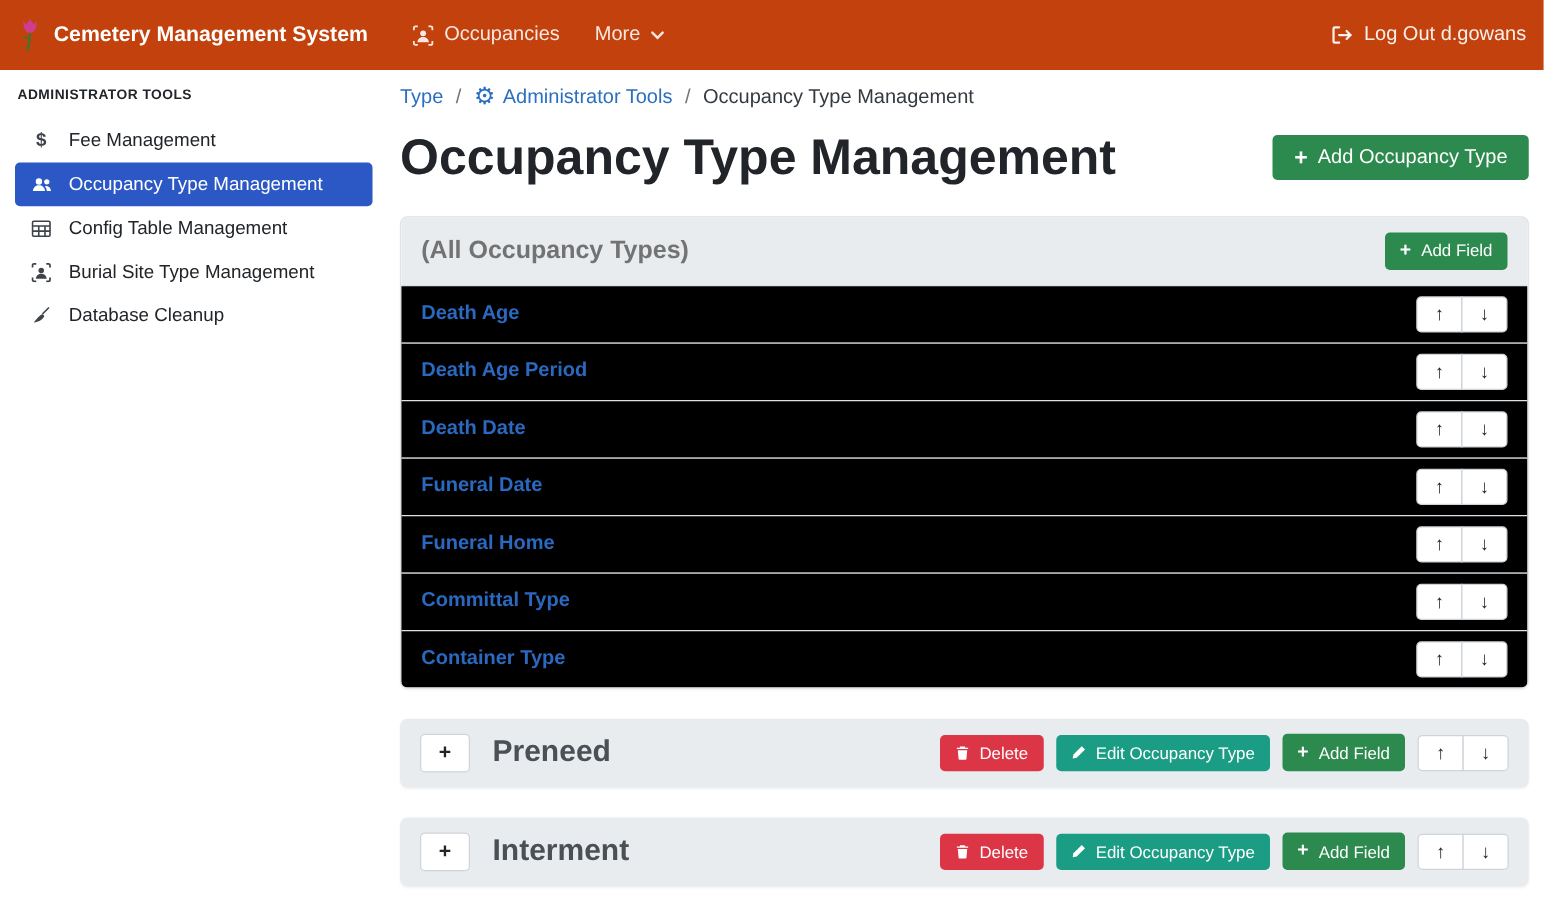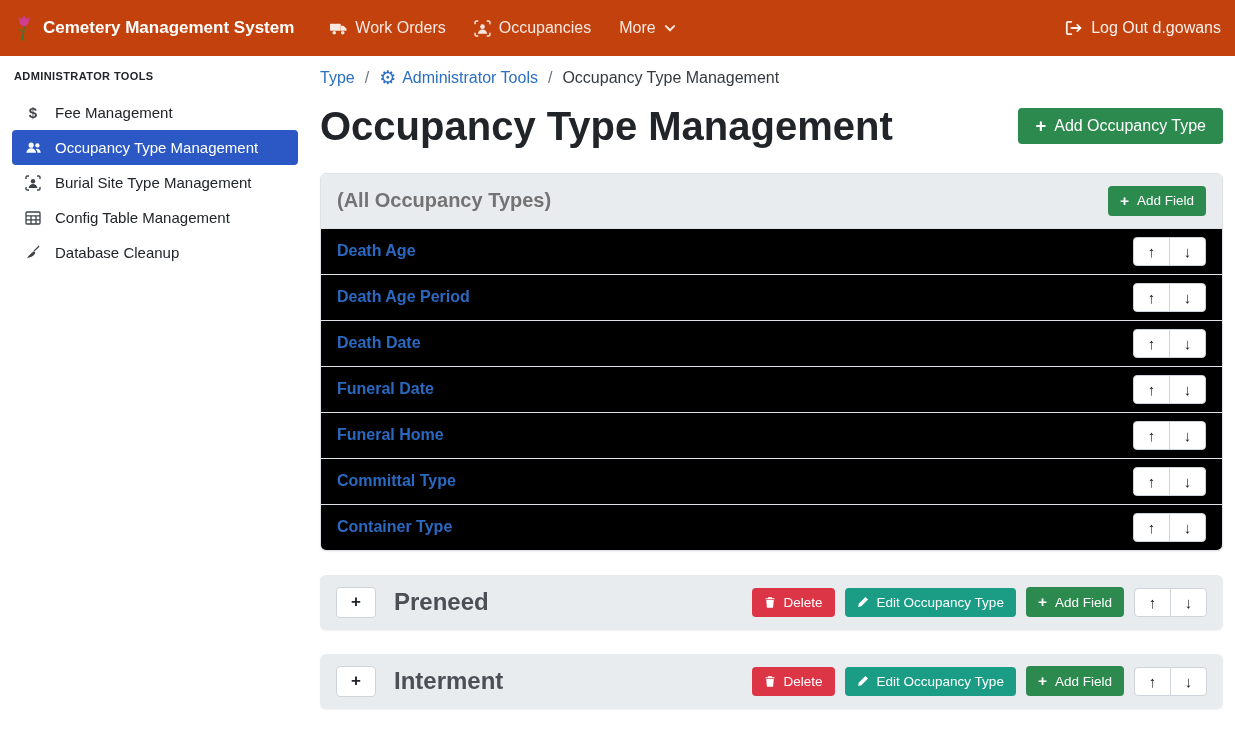--- a/index.html
+++ b/index.html
@@ -96,31 +96,20 @@
       <svg width="20" height="30" viewBox="0 0 24 34">
         <path d="M12 15 C12 23 10.5 27 9.5 32" stroke="#2e7d32" stroke-width="2" fill="none"></path>
         <path d="M12 22 C9 20 6.5 21 4.5 18.5 C8 18.5 10 19.5 12 22 Z" fill="#2e7d32"></path>
         <path d="M5.5 3 C5.5 12 8.5 15 12 15 C15.5 15 18.5 12 18.5 3 C16.5 8 14.5 6.5 12 1.5 C9.5 6.5 7.5 8 5.5 3 Z" fill="#cf3d8f"></path>
       </svg>
     </span>
     <span>Cemetery Management System</span>
   </a>
 
   <nav class="nav-links">
-    <a class="nav-link">
-      <span class="ic">
-        <svg width="17" height="17" viewBox="0 0 16 16" fill="currentColor">
-          <rect x="0" y="3.5" width="10" height="6.5" rx="0.5"></rect>
-          <path d="M10 5.5h2.8L15.5 8.2V10H10z"></path>
-          <circle cx="4" cy="12" r="1.7"></circle>
-            <circle cx="12" cy="12" r="1.7"></circle>
-        </svg>
-      </span>
-      <span>Work Orders</span>
-    </a>
     <a class="nav-link">
       <span class="ic">
         <svg width="17" height="17" viewBox="0 0 16 16" fill="none" stroke="currentColor" stroke-width="1.4">
           <path d="M1 4V2.3A1.3 1.3 0 0 1 2.3 1H4"></path>
           <path d="M12 1h1.7A1.3 1.3 0 0 1 15 2.3V4"></path>
           <path d="M15 12v1.7a1.3 1.3 0 0 1-1.3 1.3H12"></path>
           <path d="M4 15H2.3A1.3 1.3 0 0 1 1 13.7V12"></path>
           <circle cx="8" cy="6.3" r="2.2" fill="currentColor" stroke="none"></circle>
           <path d="M3.6 13c.5-2.9 2.3-4 4.4-4s3.9 1.1 4.4 4z" fill="currentColor" stroke="none"></path>
         </svg>
@@ -167,40 +156,40 @@
             <path d="M1.2 13c.4-2.9 2.2-4.3 4.6-4.3s4.2 1.4 4.6 4.3z"></path>
             <circle cx="11.7" cy="6.1" r="2"></circle>
             <path d="M11 9.2c2.1 0 3.6 1.3 3.9 3.8h-3.2c-.1-1.5-.6-2.8-1.5-3.6z"></path>
           </svg>
         </span>
         <span>Occupancy Type Management</span>
       </a>
 
       <a class="side-item">
         <span class="sic">
+          <svg width="16" height="16" viewBox="0 0 16 16" fill="none" stroke="currentColor" stroke-width="1.3">
+            <rect x="1" y="2" width="14" height="12" rx="1"></rect>
+            <path d="M1 5.8h14M1 9.9h14M6 5.8V14M11 5.8V14"></path>
+          </svg>
+        </span>
+        <span>Config Table Management</span>
+      </a>
+
+      <a class="side-item">
+        <span class="sic">
           <svg width="16" height="16" viewBox="0 0 16 16" fill="none" stroke="currentColor" stroke-width="1.4">
             <path d="M1 4V2.3A1.3 1.3 0 0 1 2.3 1H4"></path>
             <path d="M12 1h1.7A1.3 1.3 0 0 1 15 2.3V4"></path>
             <path d="M15 12v1.7a1.3 1.3 0 0 1-1.3 1.3H12"></path>
             <path d="M4 15H2.3A1.3 1.3 0 0 1 1 13.7V12"></path>
             <circle cx="8" cy="6.3" r="2.2" fill="currentColor" stroke="none"></circle>
             <path d="M3.6 13c.5-2.9 2.3-4 4.4-4s3.9 1.1 4.4 4z" fill="currentColor" stroke="none"></path>
           </svg>
         </span>
         <span>Burial Site Type Management</span>
-      </a>
-
-      <a class="side-item">
-        <span class="sic">
-          <svg width="16" height="16" viewBox="0 0 16 16" fill="none" stroke="currentColor" stroke-width="1.3">
-            <rect x="1" y="2" width="14" height="12" rx="1"></rect>
-            <path d="M1 5.8h14M1 9.9h14M6 5.8V14M11 5.8V14"></path>
-          </svg>
-        </span>
-        <span>Config Table Management</span>
       </a>
 
       <a class="side-item">
         <span class="sic">
           <svg width="16" height="16" viewBox="0 0 16 16" fill="currentColor">
             <path d="M14.6 1.4 9.4 6.6l-.9-.9 5.2-5.2z"></path>
             <path d="M8.9 6.2l1.6 1.6c-1.2 2.8-4.7 4.8-8.5 5.2 1.8-2.1 3.1-4.4 6.9-6.8z"></path>
           </svg>
         </span>
         <span>Database Cleanup</span>

